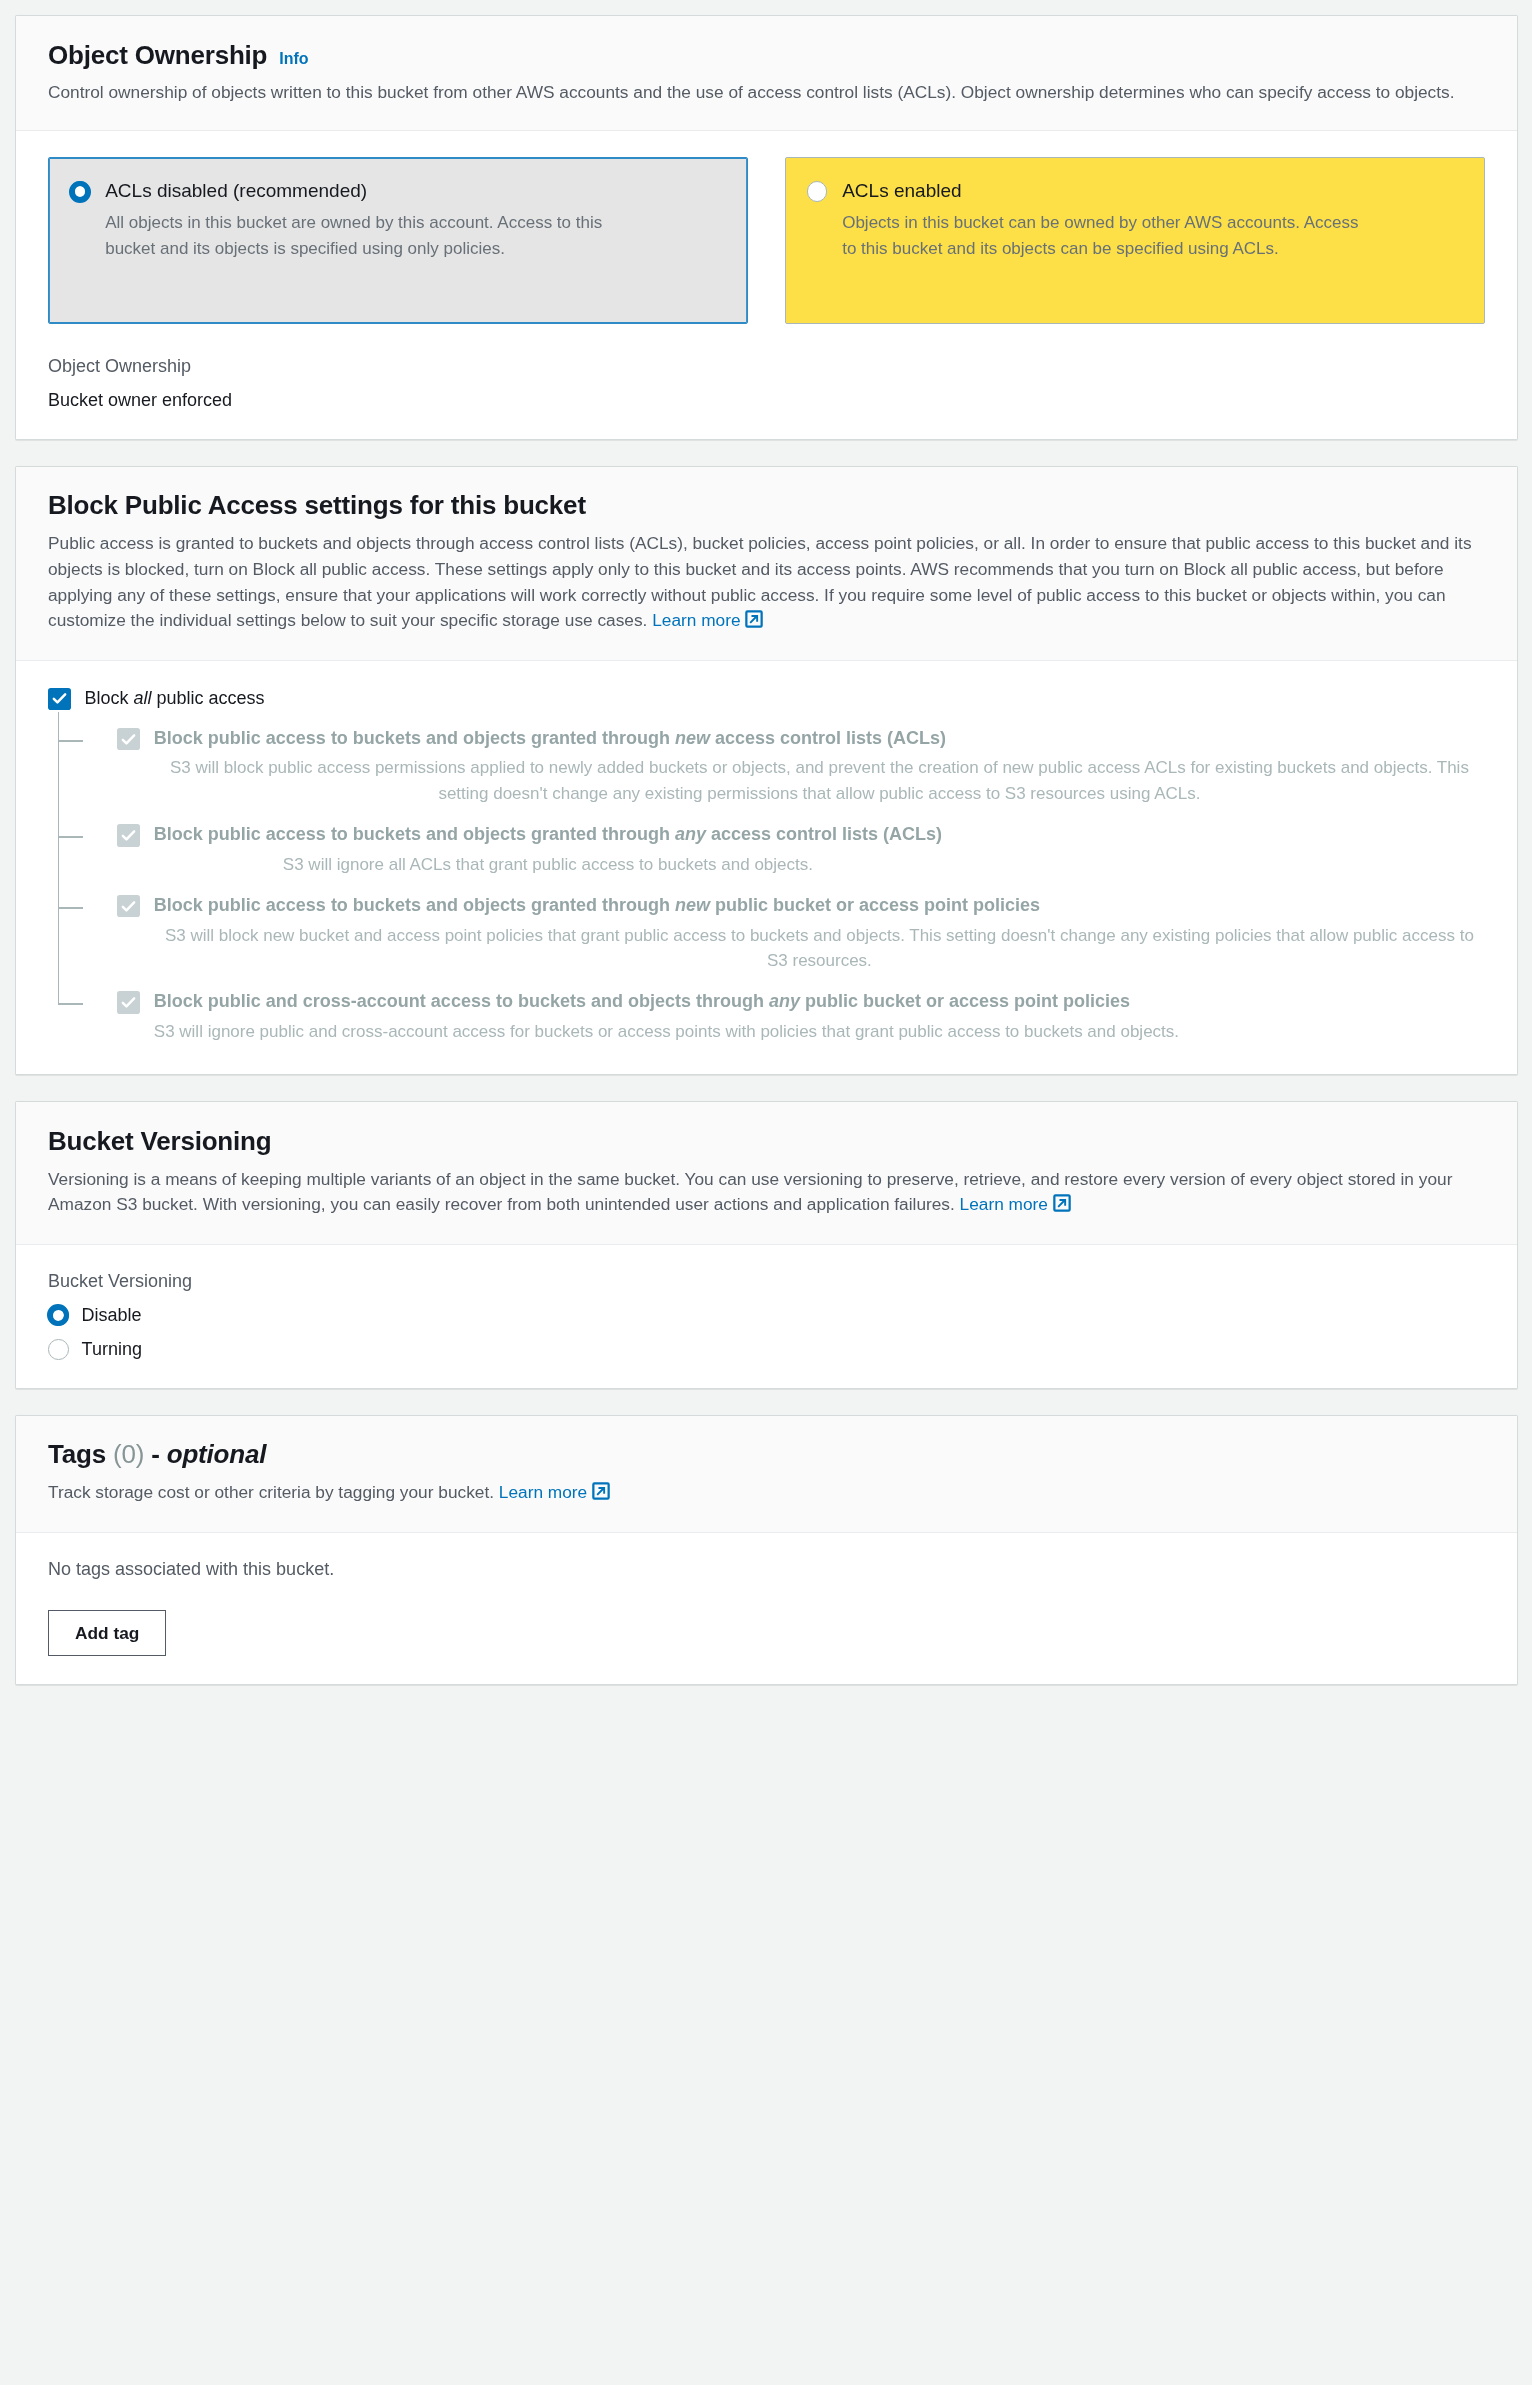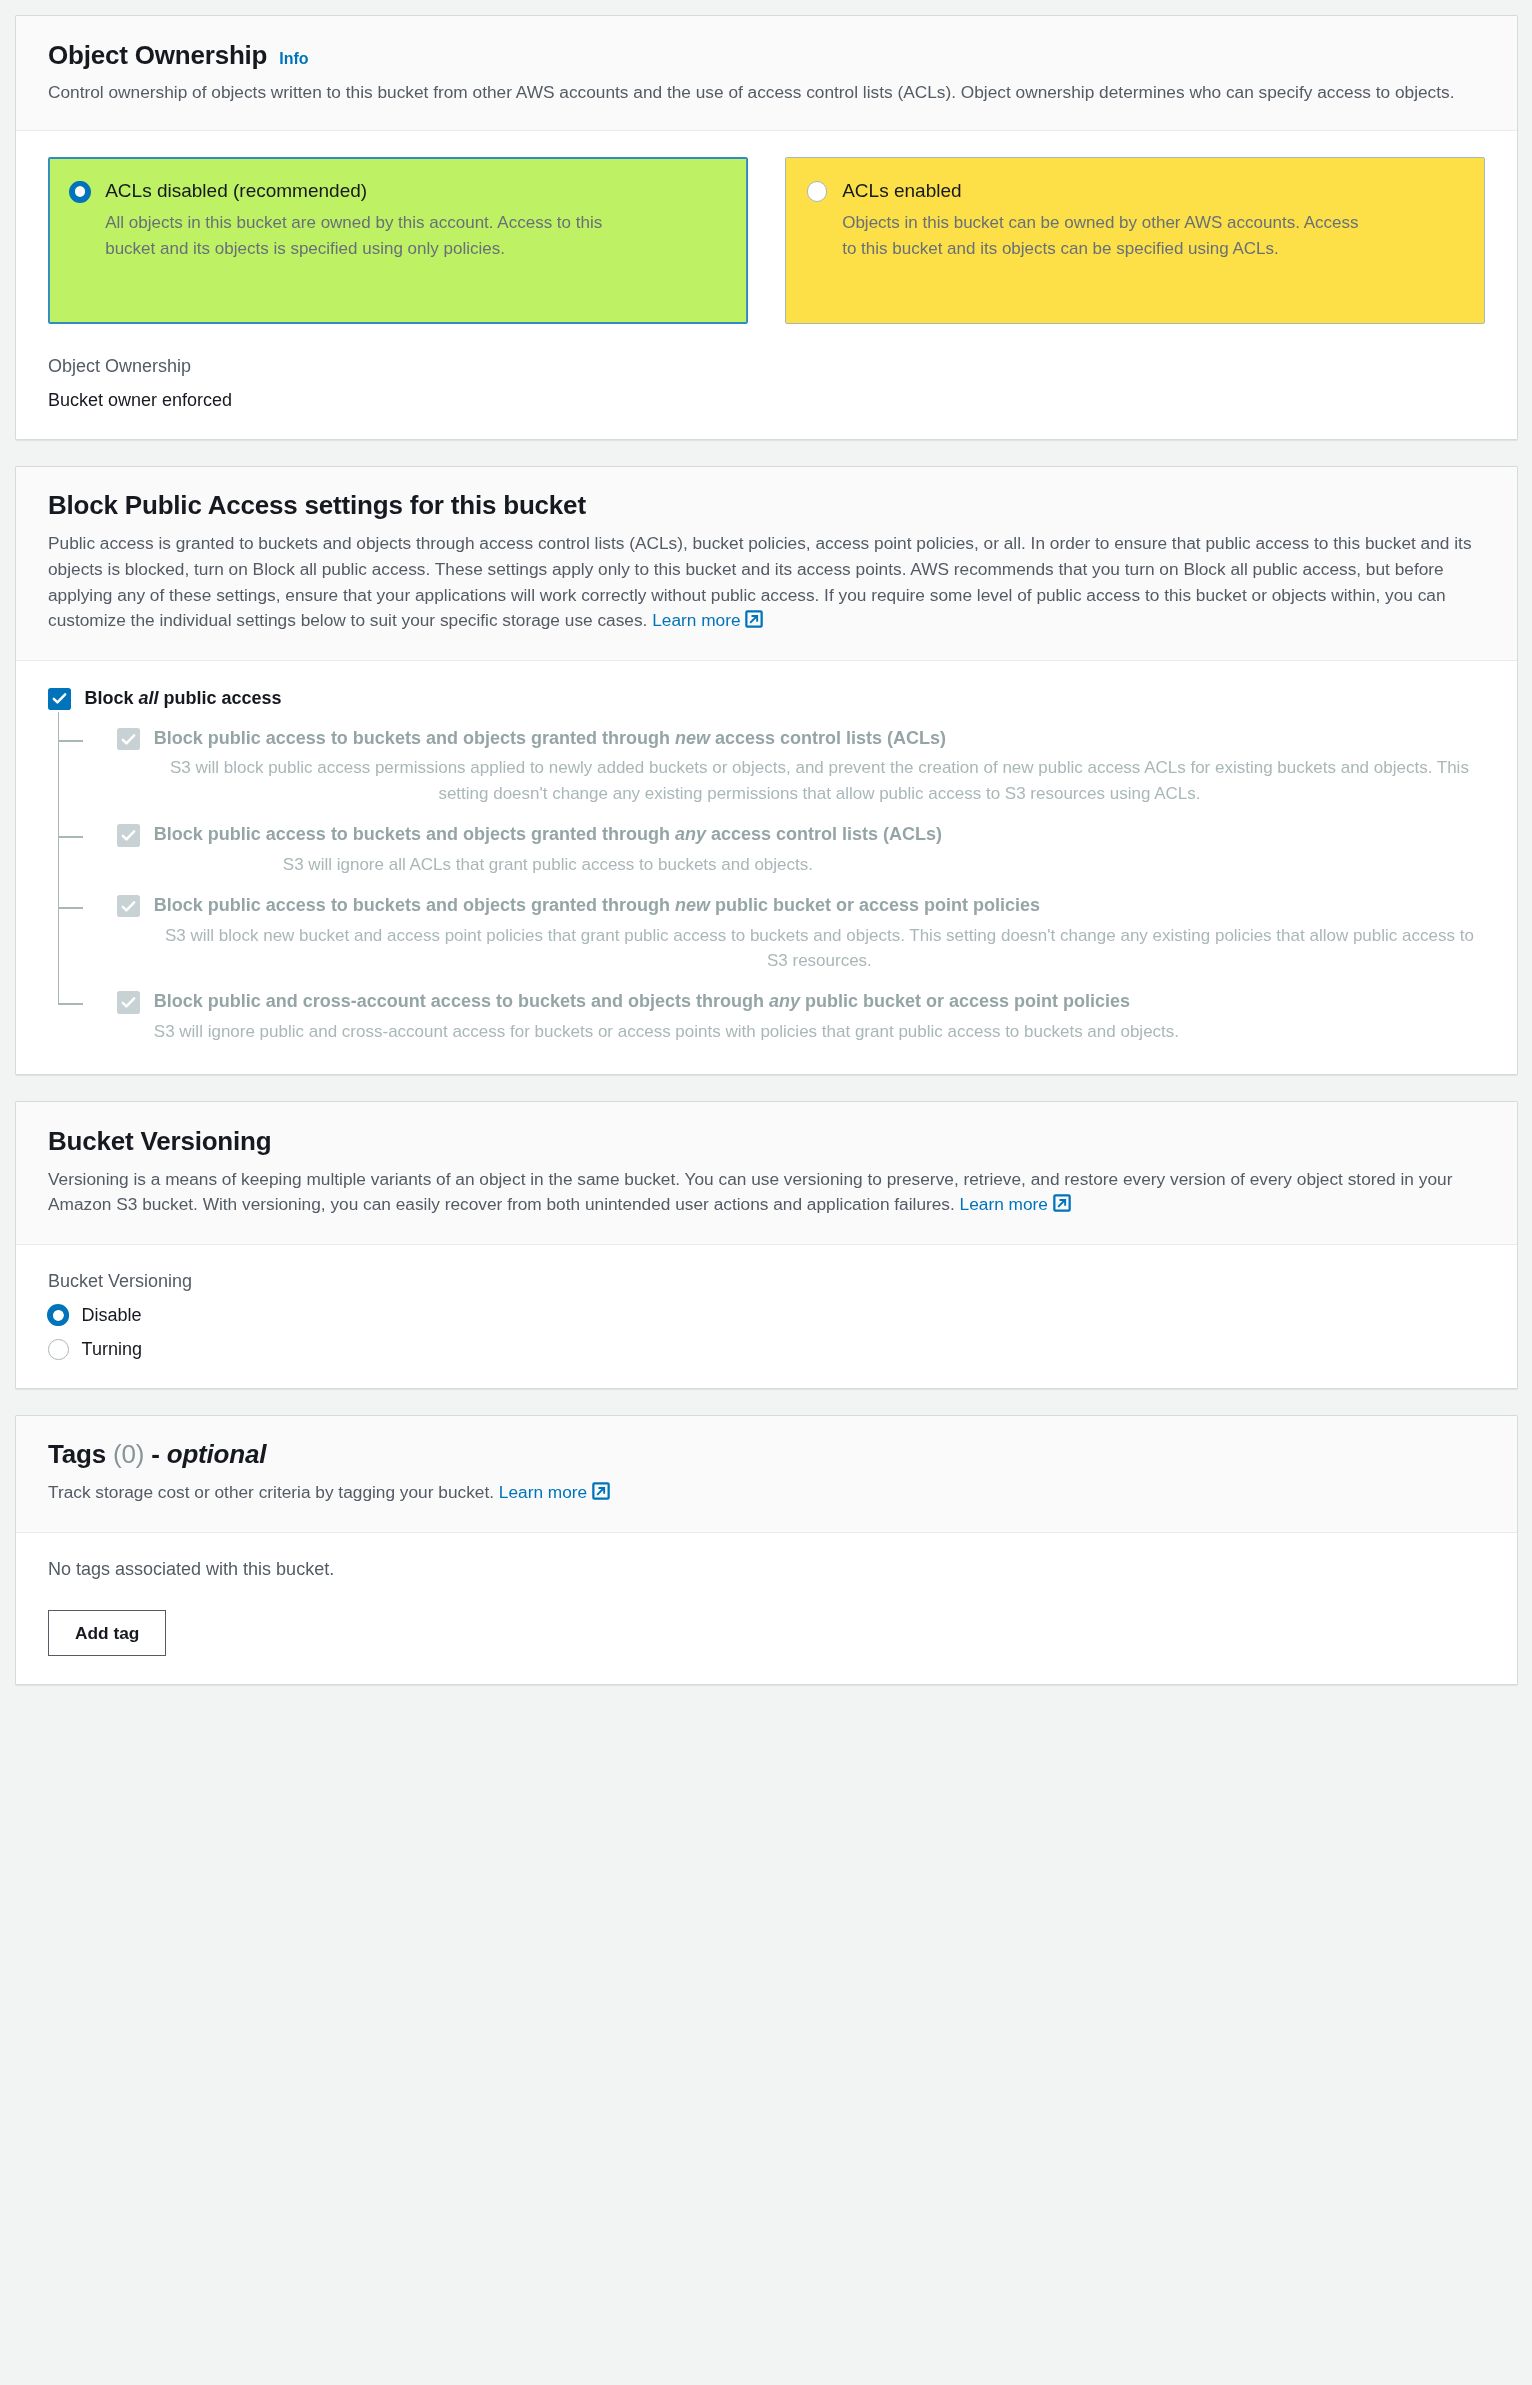--- a/index.html
+++ b/index.html
@@ -77,21 +77,21 @@
     border-radius: 1.9px;
     background: #fde047;
     padding: 20.6px 22.5px 24px 20.6px;
     display: flex;
     gap: 15px;
     cursor: pointer;
     min-height: 167px;
   }
   .radio-card.selected {
     border-color: #2e8bc6;
-    background: #bef264;
+    background: #e5e5e5;
     box-shadow: 0 0 0 0.9px #2e8bc6 inset;
   }
   .radio-card .rc-text { padding-top: 0.9px; }
   .rc-title {
     font-size: 19px;
     color: #16191f;
     line-height: 1.25;
     margin-bottom: 6.6px;
   }
   .rc-desc {
@@ -143,21 +143,21 @@
   }
   .radio-row:last-child { margin-bottom: 0; }
   .radio-row .radio { margin-top: 0; }
   .radio-row .rr-label { font-size: 18px; color: #16191f; }
 
   
   .cb-root { position: relative; }
   .cb-row { display: flex; gap: 14px; }
   .cb-main-title {
     font-size: 18px;
-    font-weight: bold;
+    font-weight: normal;
     color: #16191f;
     line-height: 1.3;
     text-align: center;
   }
   .cb-main-desc {
     font-size: 17px;
     color: #687078;
     line-height: 1.5;
     margin-top: 5.6px;
   }

